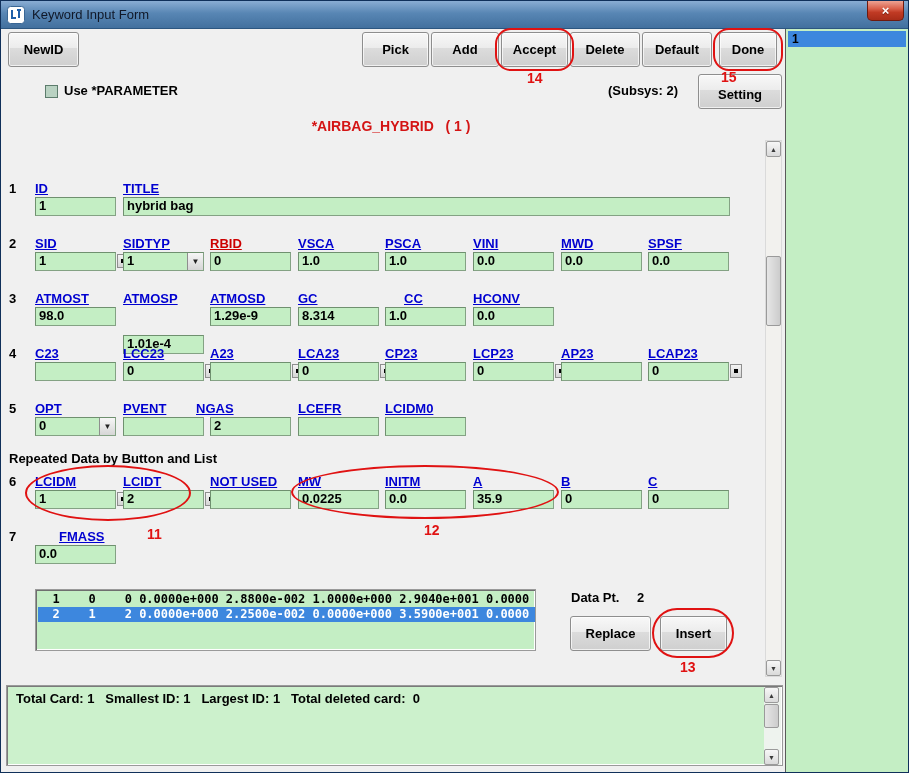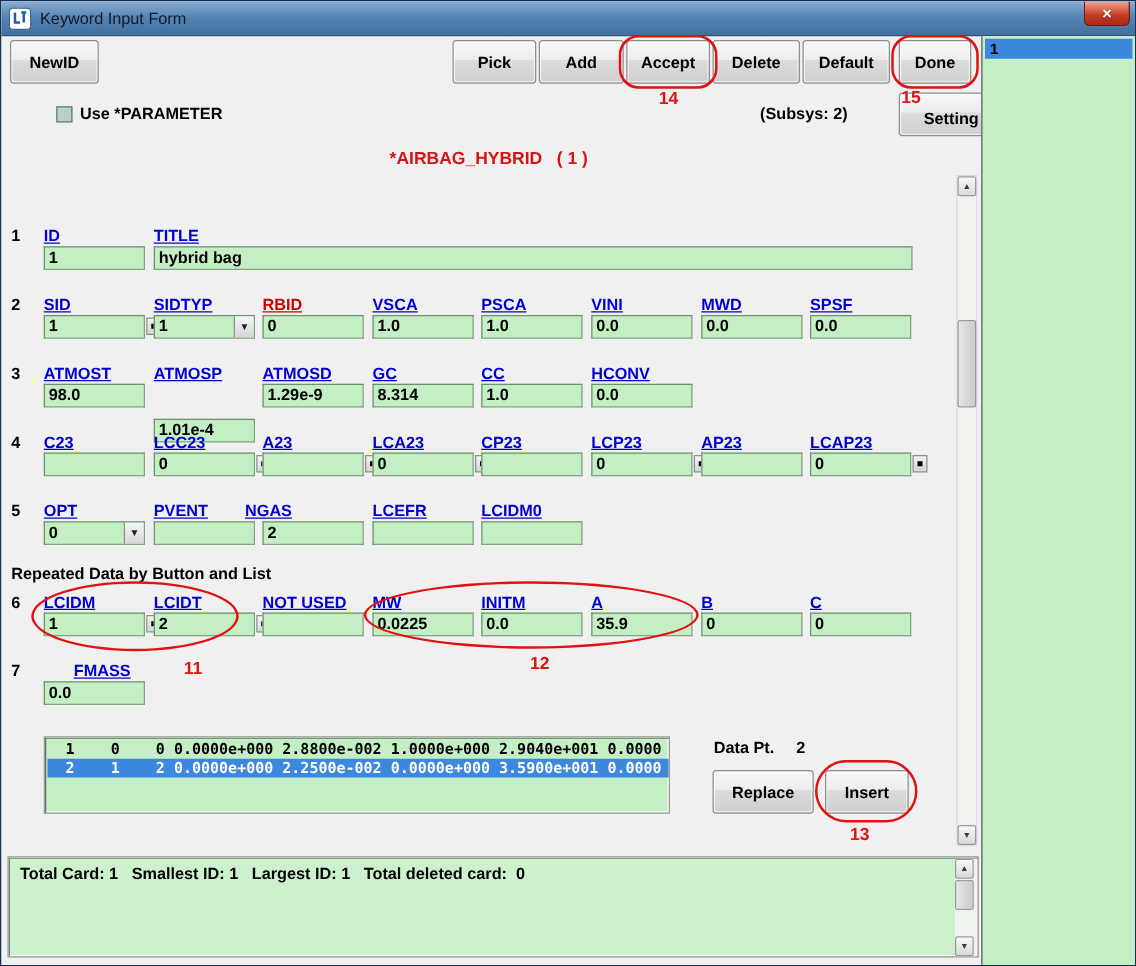--- a/index.html
+++ b/index.html
@@ -21,21 +21,21 @@
                display:flex; align-items:center; justify-content:center;
                color:#fff; font-size:13px; font-weight:bold; text-shadow:0 1px 1px rgba(0,0,0,.4); cursor:pointer; }
 
   
   .btn { position:absolute; height:35px;
          background:linear-gradient(#f8f8f8,#ececec 45%,#dcdcdc 46%,#cfcfcf);
          border:1px solid #8e8e8e; border-radius:3px;
          box-shadow:inset 0 0 0 1px #ffffffb0;
          font-family:"Liberation Sans",sans-serif; font-size:13px; font-weight:bold; color:#000;
          display:flex; align-items:center; justify-content:center; cursor:pointer; }
-  .btn.setting { align-items:flex-end; padding-bottom:6px;margin-left:21px; }
+  .btn.setting { align-items:flex-end; padding-bottom:6px; }
 
   .checkbox { position:absolute; left:44px; top:84px; width:13px; height:13px;
               background:#b9d2c2; border:1px solid #5c7c6c; cursor:pointer; }
   .checkbox-label { position:absolute; left:63px; top:82px; font-size:13px; font-weight:bold; }
   .subsys { position:absolute; left:607px; top:82px; font-size:13px; font-weight:bold; }
 
   .keyword-title { position:absolute; left:0; top:117px; width:780px; text-align:center;
                    color:#d41414; font-weight:bold; font-size:14px; white-space:pre; }
 
   
@@ -160,21 +160,21 @@
       <div class="field-box" style="left: 647px; top: 251px; width: 81px;"><span class="field-value">0.0</span></div>
       <div class="row-num" style="top: 290px;">3</div>
       <span class="field-header" style="left: 34px; top: 290px;">ATMOST</span>
       <div class="field-box" style="left: 34px; top: 306px; width: 81px;"><span class="field-value">98.0</span></div>
       <span class="field-header" style="left: 122px; top: 290px;">ATMOSP</span>
       <div class="field-box" style="left: 122px; top: 306px; width: 81px; margin-top: 28px;"><span class="field-value">1.01e-4</span></div>
       <span class="field-header" style="left: 209px; top: 290px;">ATMOSD</span>
       <div class="field-box" style="left: 209px; top: 306px; width: 81px;"><span class="field-value">1.29e-9</span></div>
       <span class="field-header" style="left: 297px; top: 290px;">GC</span>
       <div class="field-box" style="left: 297px; top: 306px; width: 81px;"><span class="field-value">8.314</span></div>
-      <span class="field-header" style="left: 384px; top: 290px;">CC</span>
+      <span class="field-header" style="left: 403px; top: 290px;">CC</span>
       <div class="field-box" style="left: 384px; top: 306px; width: 81px;"><span class="field-value">1.0</span></div>
       <span class="field-header" style="left: 472px; top: 290px;">HCONV</span>
       <div class="field-box" style="left: 472px; top: 306px; width: 81px;"><span class="field-value">0.0</span></div>
       <div class="row-num" style="top: 345px;">4</div>
       <span class="field-header" style="left: 34px; top: 345px;">C23</span>
       <div class="field-box" style="left: 34px; top: 361px; width: 81px;"><span class="field-value"></span></div>
       <span class="field-header" style="left: 122px; top: 345px;">LCC23</span>
       <div class="field-box" style="left: 122px; top: 361px; width: 81px;"><span class="field-value">0</span></div>
       <button class="dot-btn" style="left: 204px; top: 363px;">
         <span class="dot"></span>

